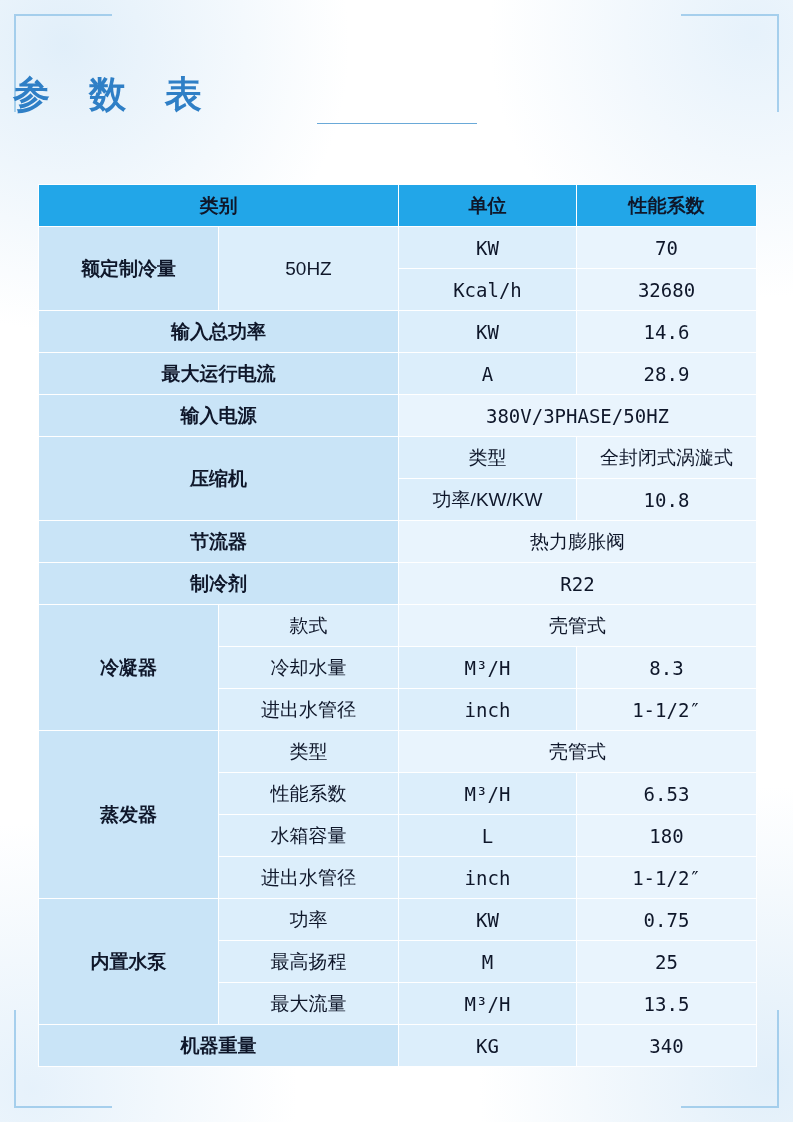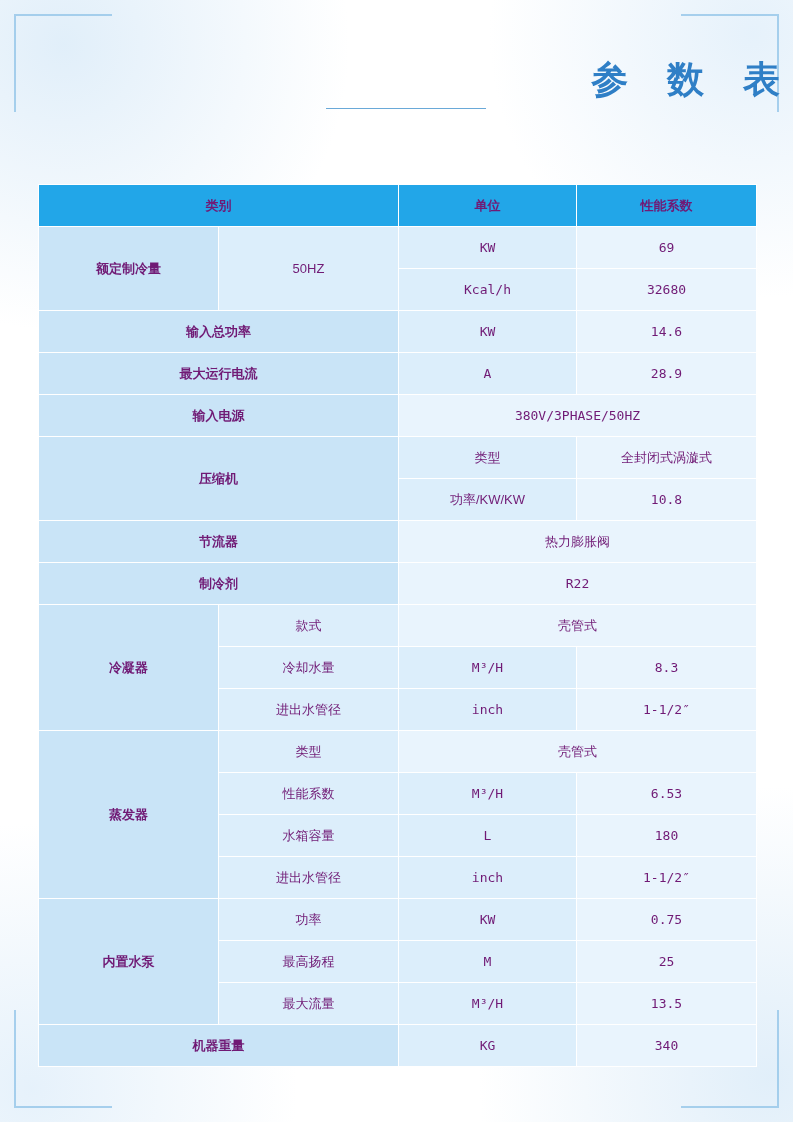--- a/index.html
+++ b/index.html
@@ -31,25 +31,24 @@
     border: 0 solid #8fc3e8;
     opacity: 0.75;
   }
   .corner.tl { top: 14px; left: 14px; border-top-width: 2px; border-left-width: 2px; }
   .corner.tr { top: 14px; right: 14px; border-top-width: 2px; border-right-width: 2px; }
   .corner.bl { bottom: 14px; left: 14px; border-bottom-width: 2px; border-left-width: 2px; }
   .corner.br { bottom: 14px; right: 14px; border-bottom-width: 2px; border-right-width: 2px; }
 
   .title-block {
     position: absolute;
-    top: 55px;
+    top: 70px;
     left: 0;
     right: 0;
-    text-align: right;
-    padding-left: 18px;
+    text-align: left;
   }
   .title-cn {
     font-family: "DejaVu Serif", serif;
     font-size: 37px;
     letter-spacing: 13px;
     color: #2f7fc6;
     font-weight: bold;
     text-indent: 13px;
     line-height: 48px;
   }
@@ -74,22 +73,22 @@
     width: 718px;
     border-collapse: collapse;
     table-layout: fixed;
   }
   table.params td, table.params th {
     border: 1px solid #ffffff;
     text-align: center;
     vertical-align: middle;
     padding: 0;
     height: 41px;
-    font-size: 13px;
-    color: #701a75;
+    font-size: 19px;
+    color: #0f172a;
   }
   .hdr {
     background: #22a6e8;
     color: #ffffff;
     font-size: 16px;
     font-weight: bold;
     height: 41px;
     font-family: "Liberation Sans", sans-serif;
   }
   .lbl {
@@ -154,21 +153,21 @@
         <tr>
       <th class="hdr" colspan="2">类别</th>
       <th class="hdr">单位</th>
       <th class="hdr">性能系数</th>
     </tr>
 
     <tr>
       <td class="lbl" rowspan="2">额定制冷量</td>
       <td class="sub" rowspan="2">50HZ</td>
       <td class="unit">KW</td>
-      <td class="val">69</td>
+      <td class="val">70</td>
     </tr>
     <tr>
       <td class="unit">Kcal/h</td>
       <td class="val">32680</td>
     </tr>
 
     <tr>
       <td class="lbl" colspan="2">输入总功率</td>
       <td class="unit">KW</td>
       <td class="val">14.6</td>

